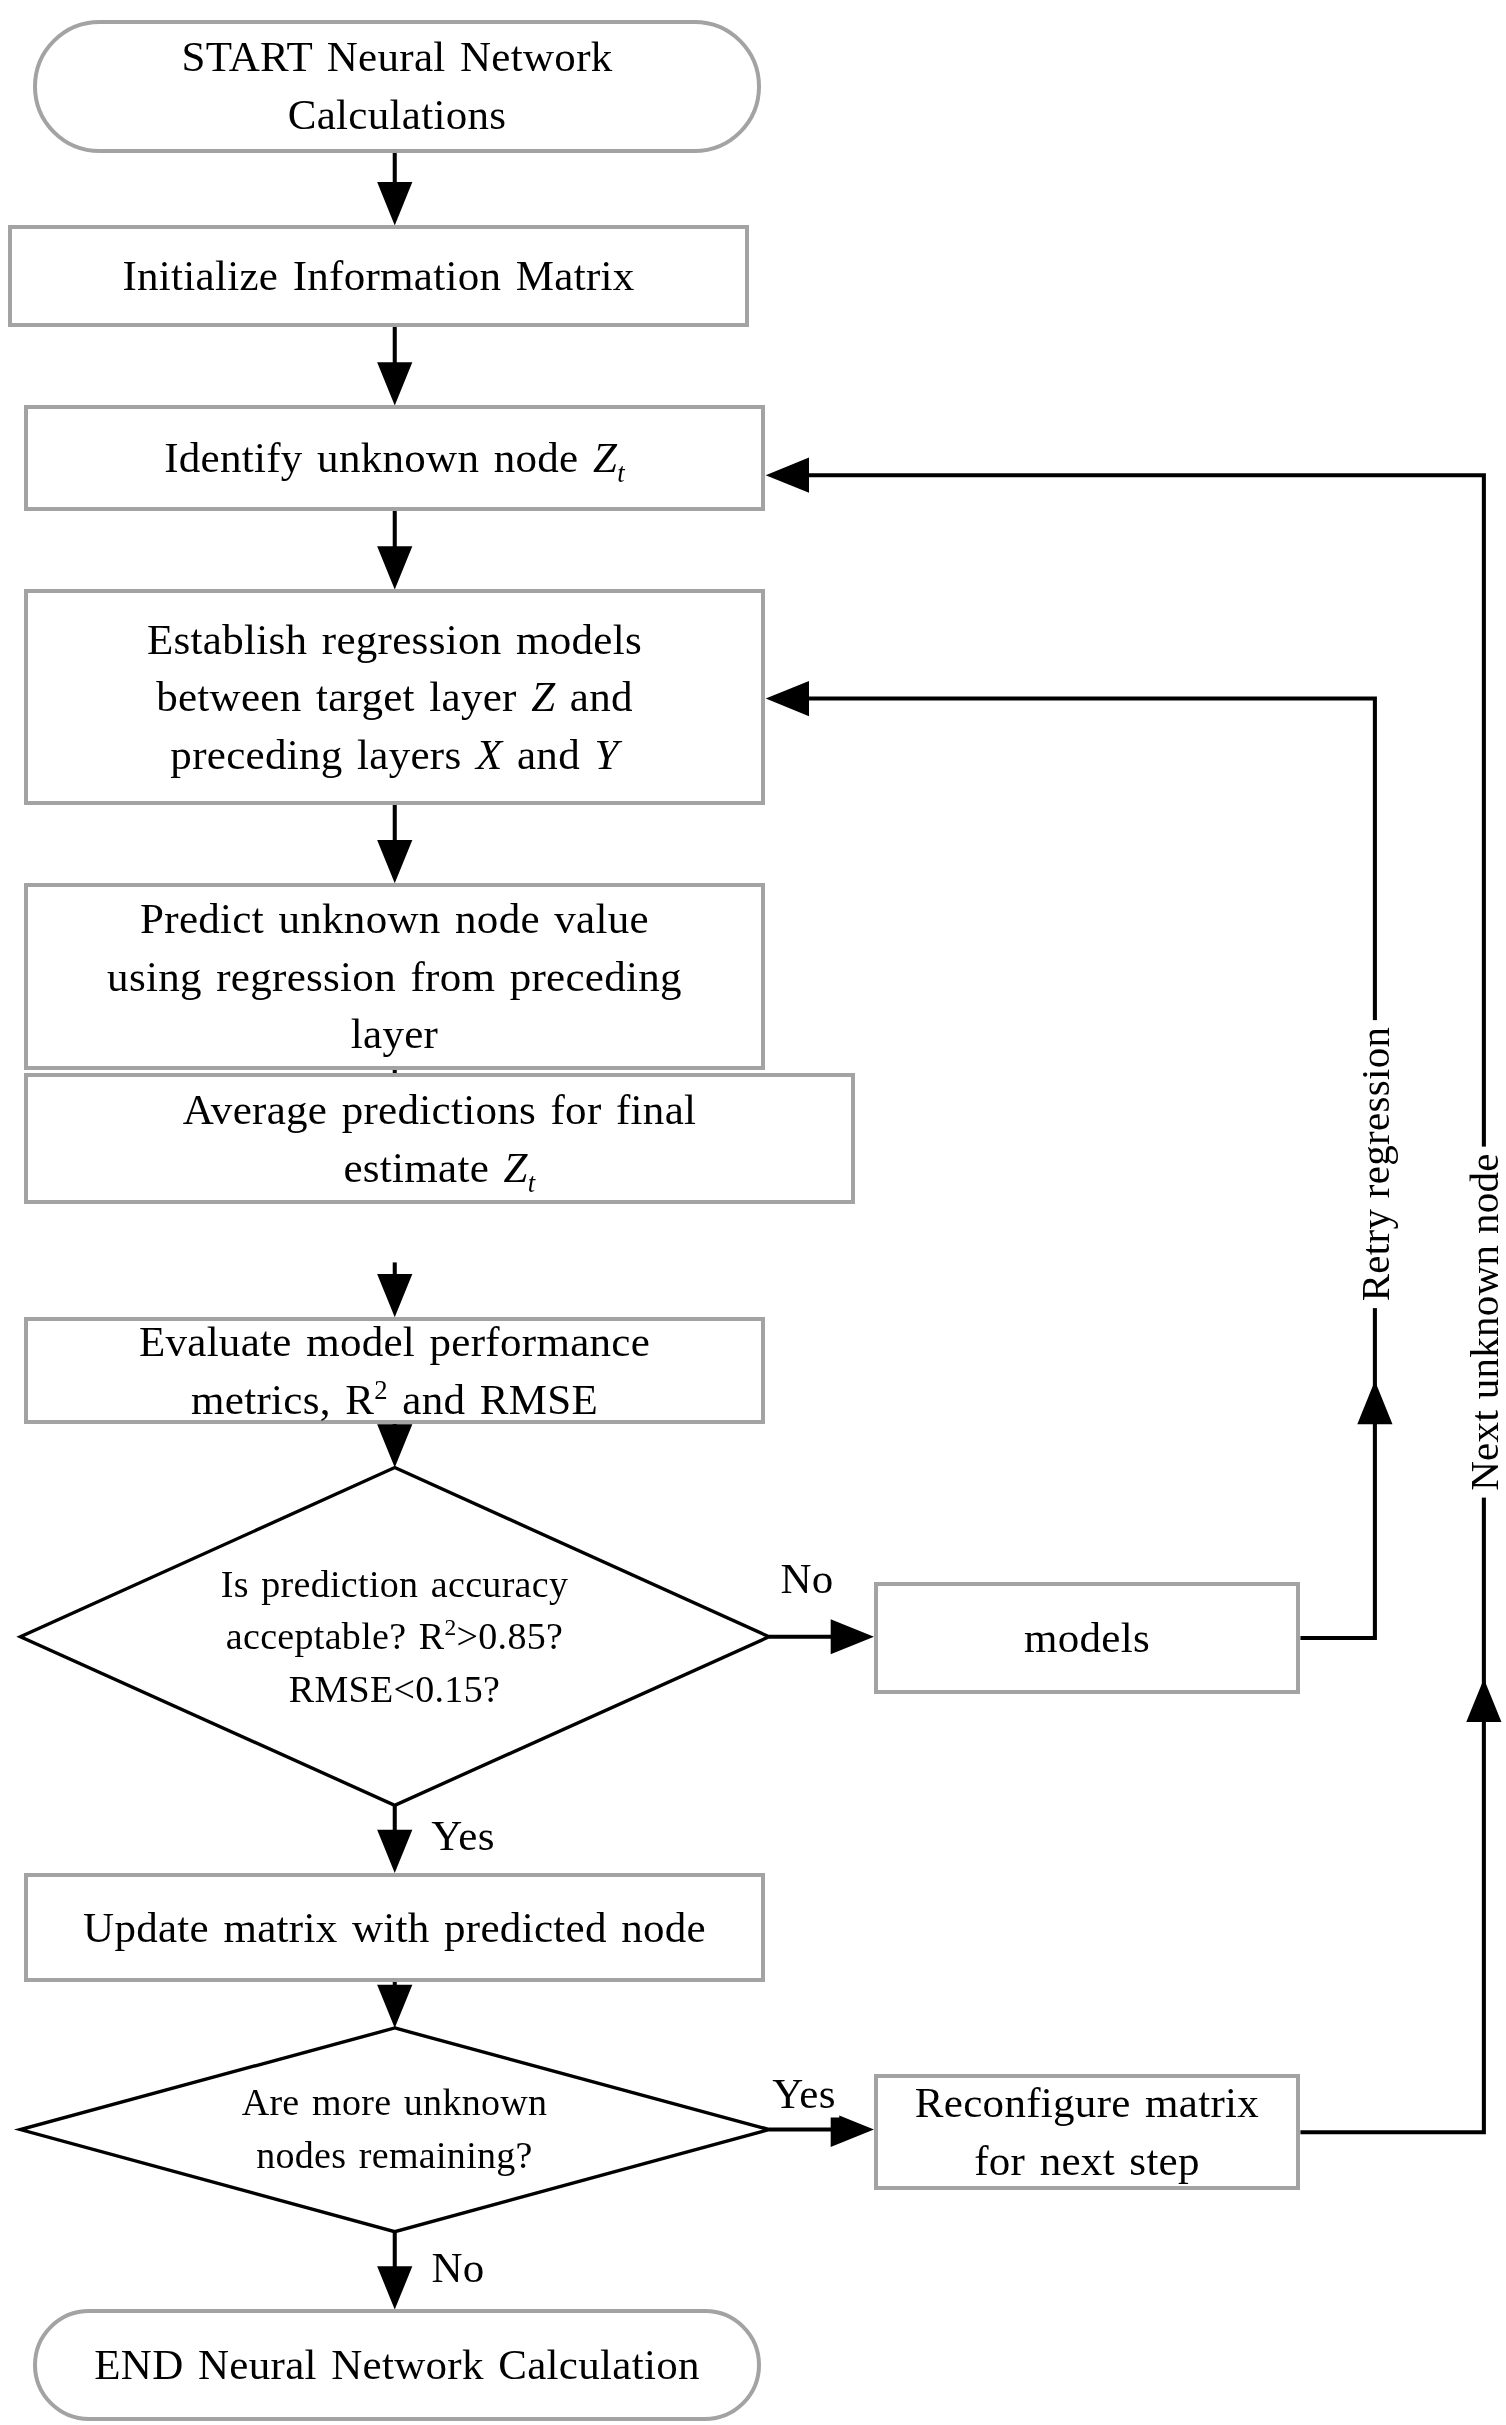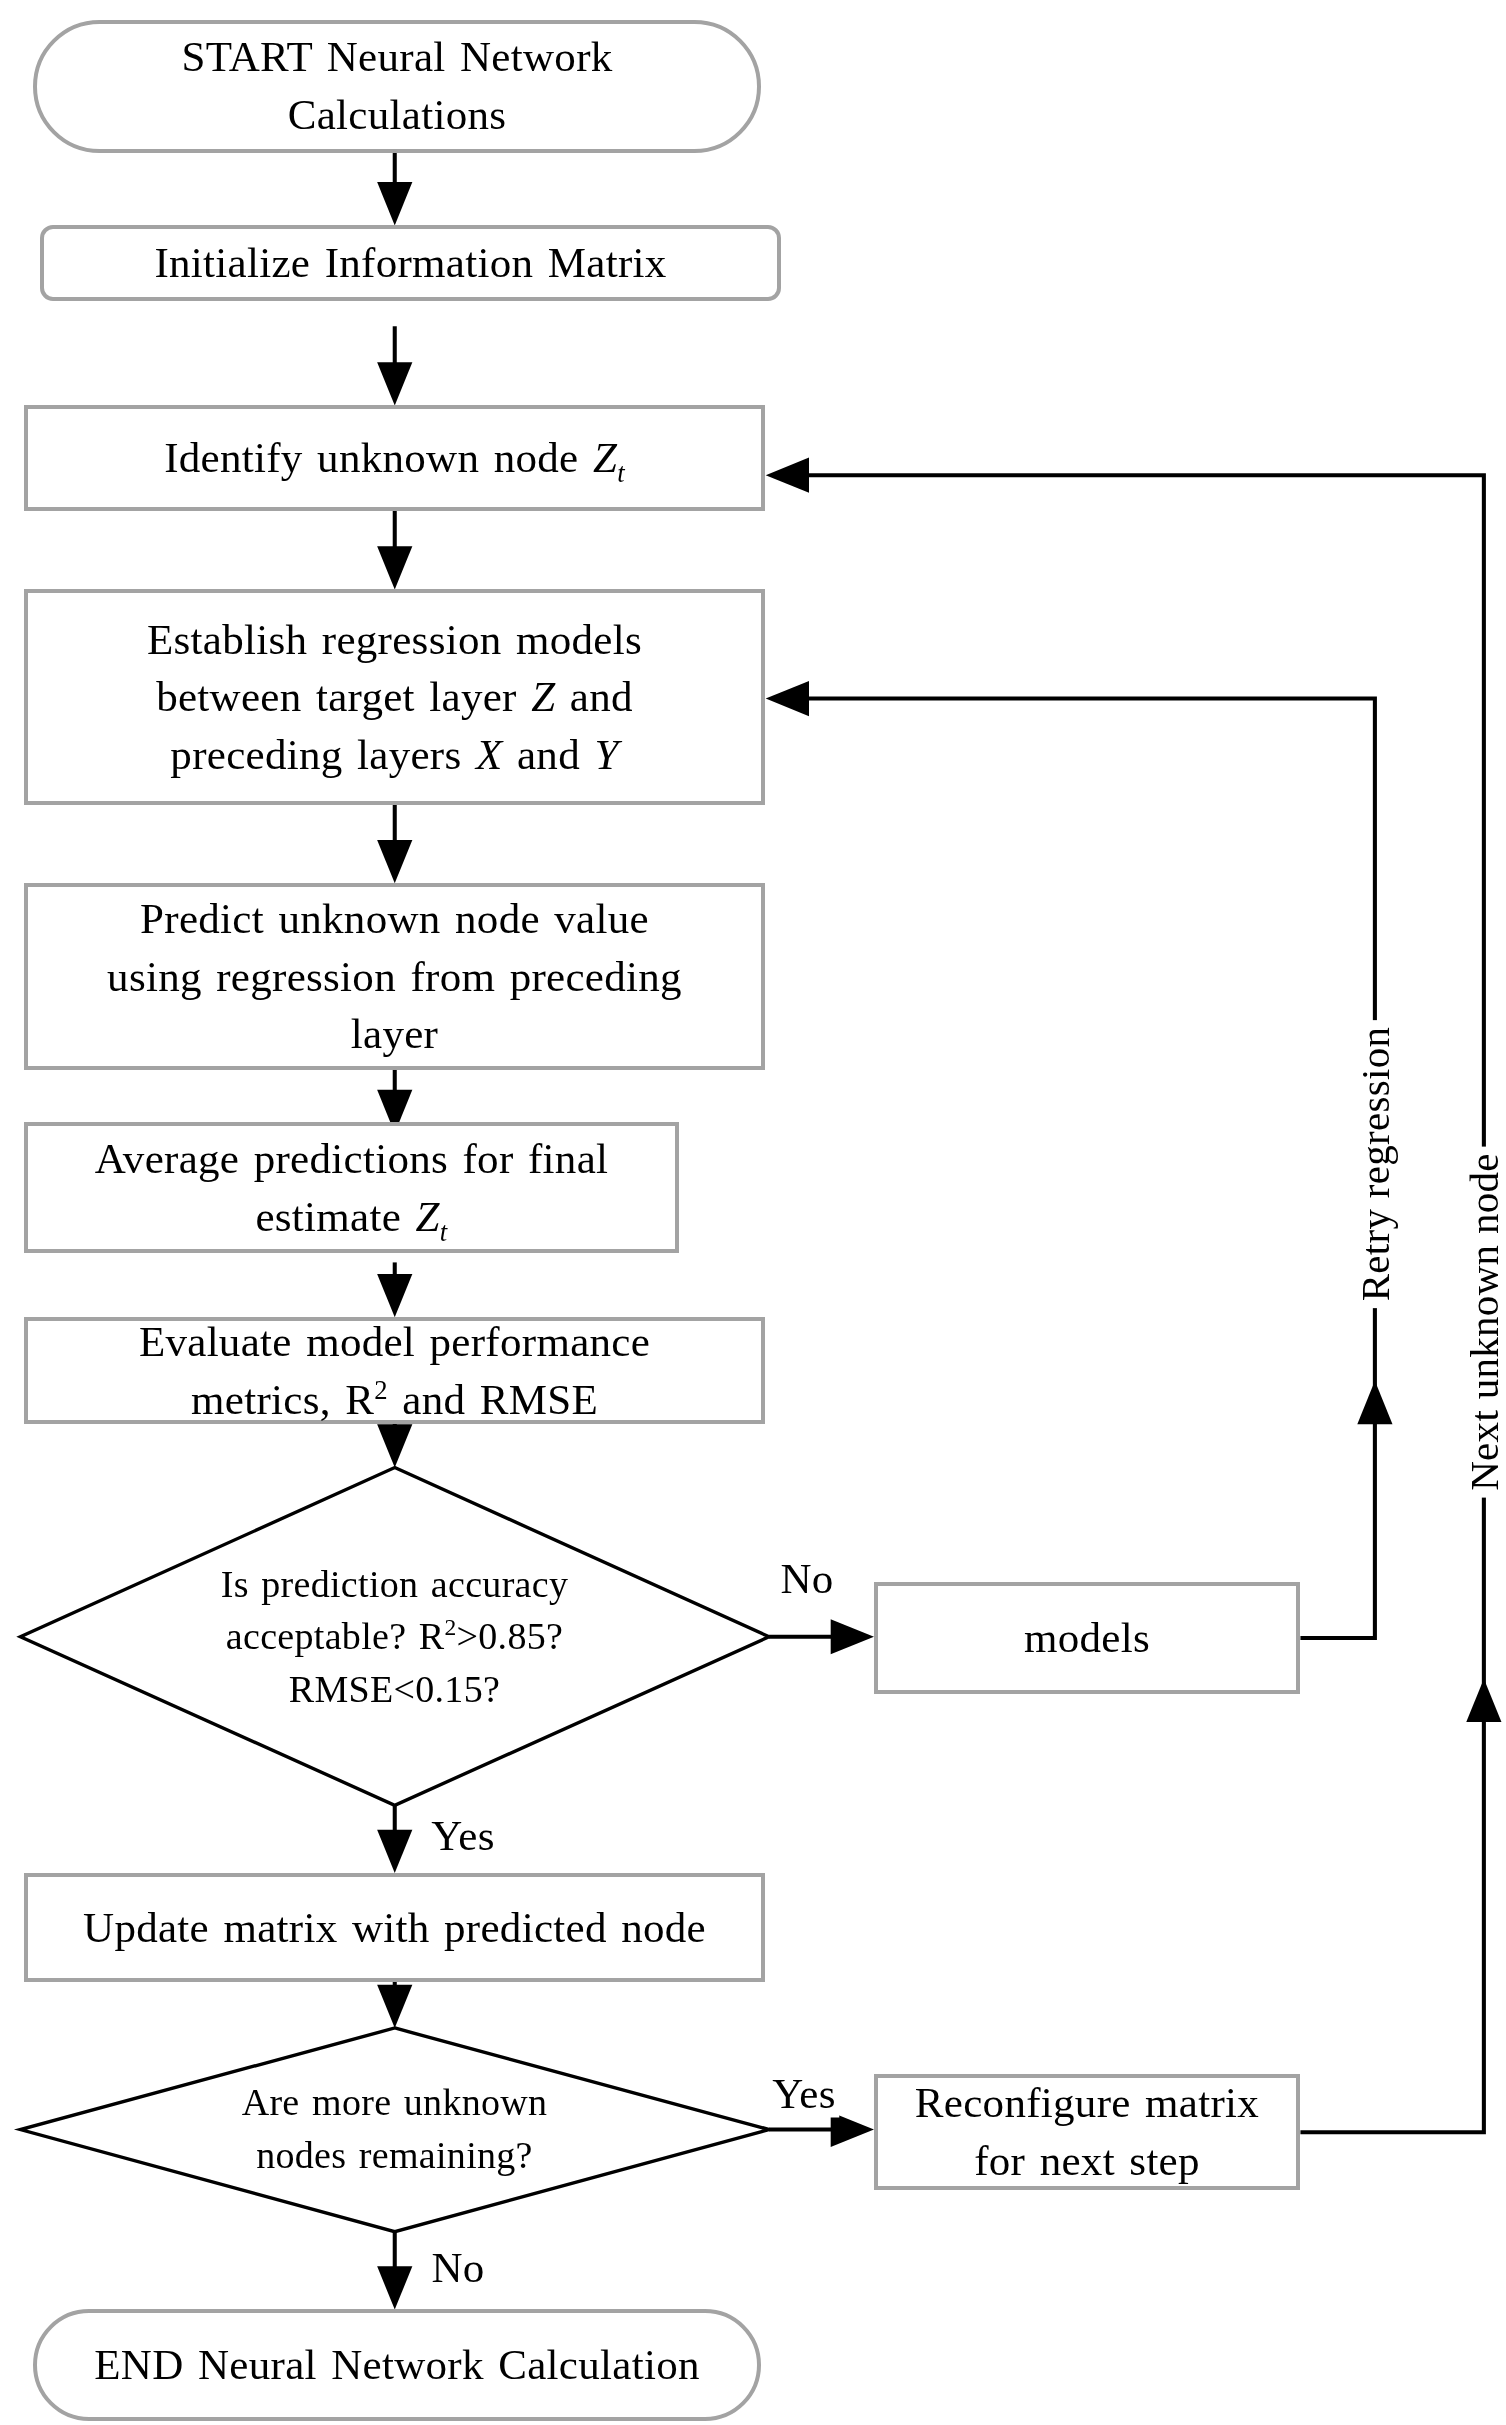--- a/index.html
+++ b/index.html
@@ -72,41 +72,41 @@
       <polygon points="583,2168 1136,2418 583,2667 30,2418"></polygon>
       <polygon points="583,2996 1136,3146 583,3297 30,3146"></polygon>
     </g>
   </svg>
 
   <div class="node terminator" style="left:33px;top:19.6px;width:728px;height:133px;">
     <div class="line"><span>START Neural Network</span></div>
     <div class="line"><span>Calculations</span></div>
   </div>
 
-  <div class="node" style="left:40px;top:225px;width:741px;height:76px;border-radius:13px;">
+  <div class="node" style="left:8px;top:225px;width:741px;height:102px;">
     <div class="line"><span>Initialize Information Matrix</span></div>
   </div>
 
   <div class="node" style="left:24px;top:405px;width:741px;height:106px;">
     <div class="line"><span>Identify unknown node </span><span class="it">Z</span><span class="it sub">t</span></div>
   </div>
 
   <div class="node" style="left:24px;top:589px;width:741px;height:216px;">
     <div class="line"><span>Establish regression models</span></div>
     <div class="line"><span>between target layer </span><span class="it">Z</span><span> and</span></div>
     <div class="line"><span>preceding layers </span><span class="it">X</span><span> and </span><span class="it">Y</span></div>
   </div>
 
   <div class="node" style="left:24px;top:883px;width:741px;height:187px;">
     <div class="line"><span>Predict unknown node value</span></div>
     <div class="line"><span>using regression from preceding</span></div>
     <div class="line"><span>layer</span></div>
   </div>
 
-  <div class="node" style="left:24px;top:1122px;width:655px;height:131px;">
+  <div class="node" style="left:24px;top:1073px;width:831px;height:131px;">
     <div class="line"><span>Average predictions for final</span></div>
     <div class="line"><span>estimate </span><span class="it">Z</span><span class="it sub">t</span></div>
   </div>
 
   <div class="node" style="left:24px;top:1317px;width:741px;height:107px;">
     <div class="line"><span>Evaluate model performance</span></div>
     <div class="line"><span>metrics, R</span><span class="sup">2</span><span> and RMSE</span></div>
   </div>
 
   <div class="dlabel" style="left:90px;top:1525px;width:609px;height:223px;">

